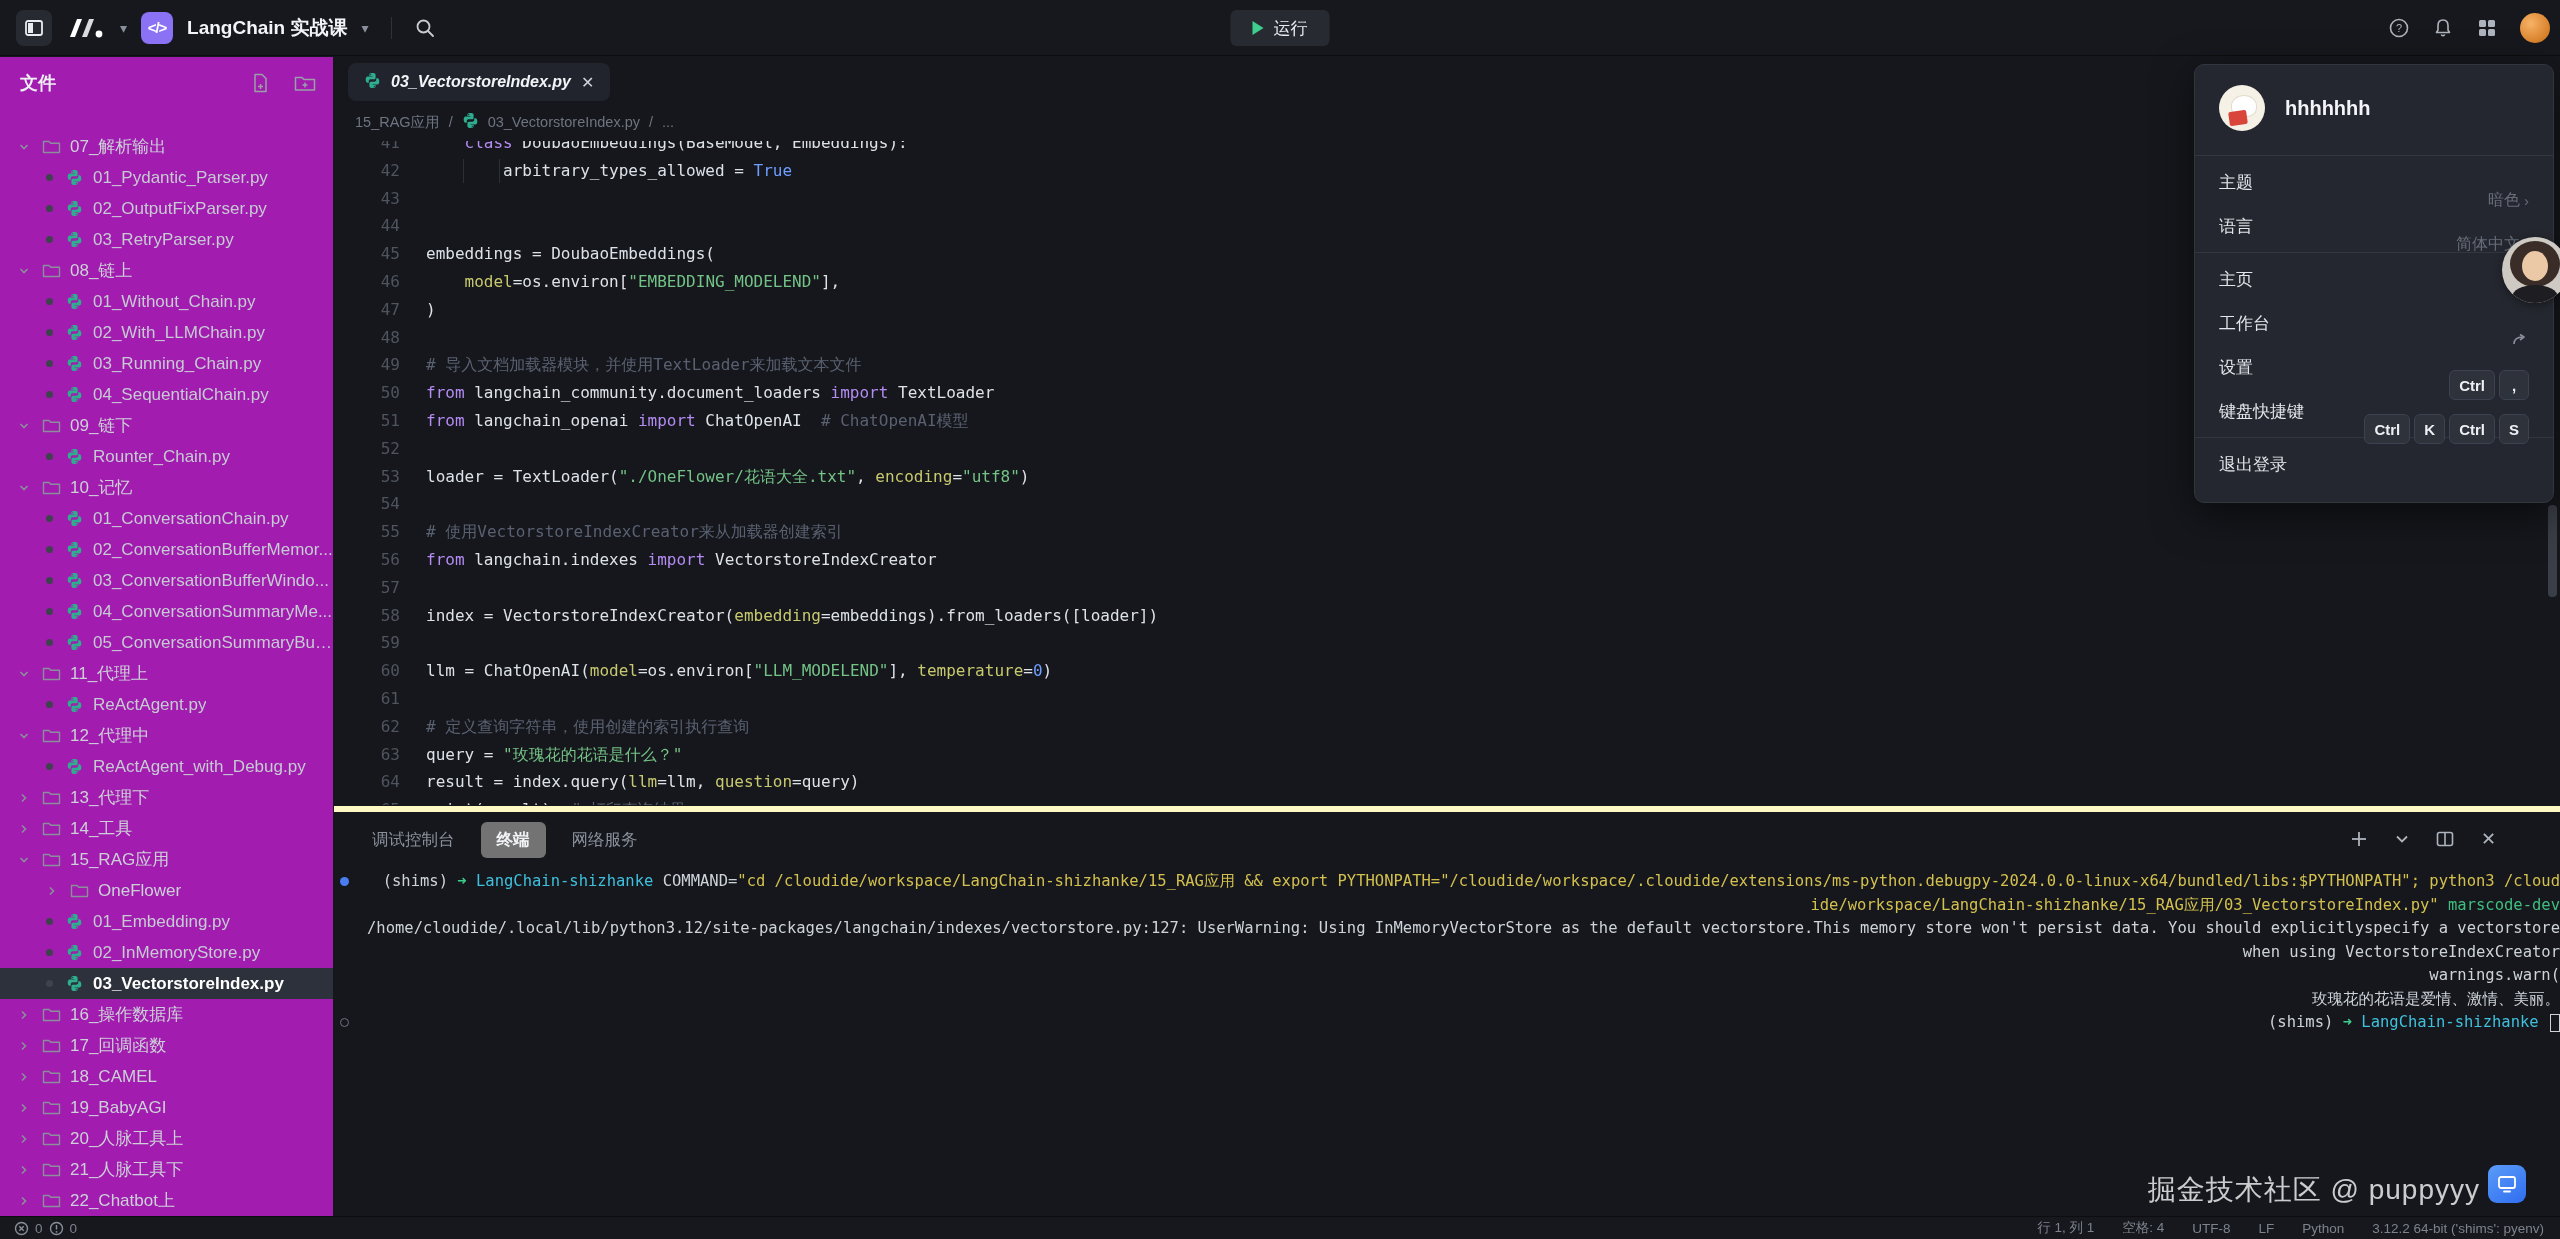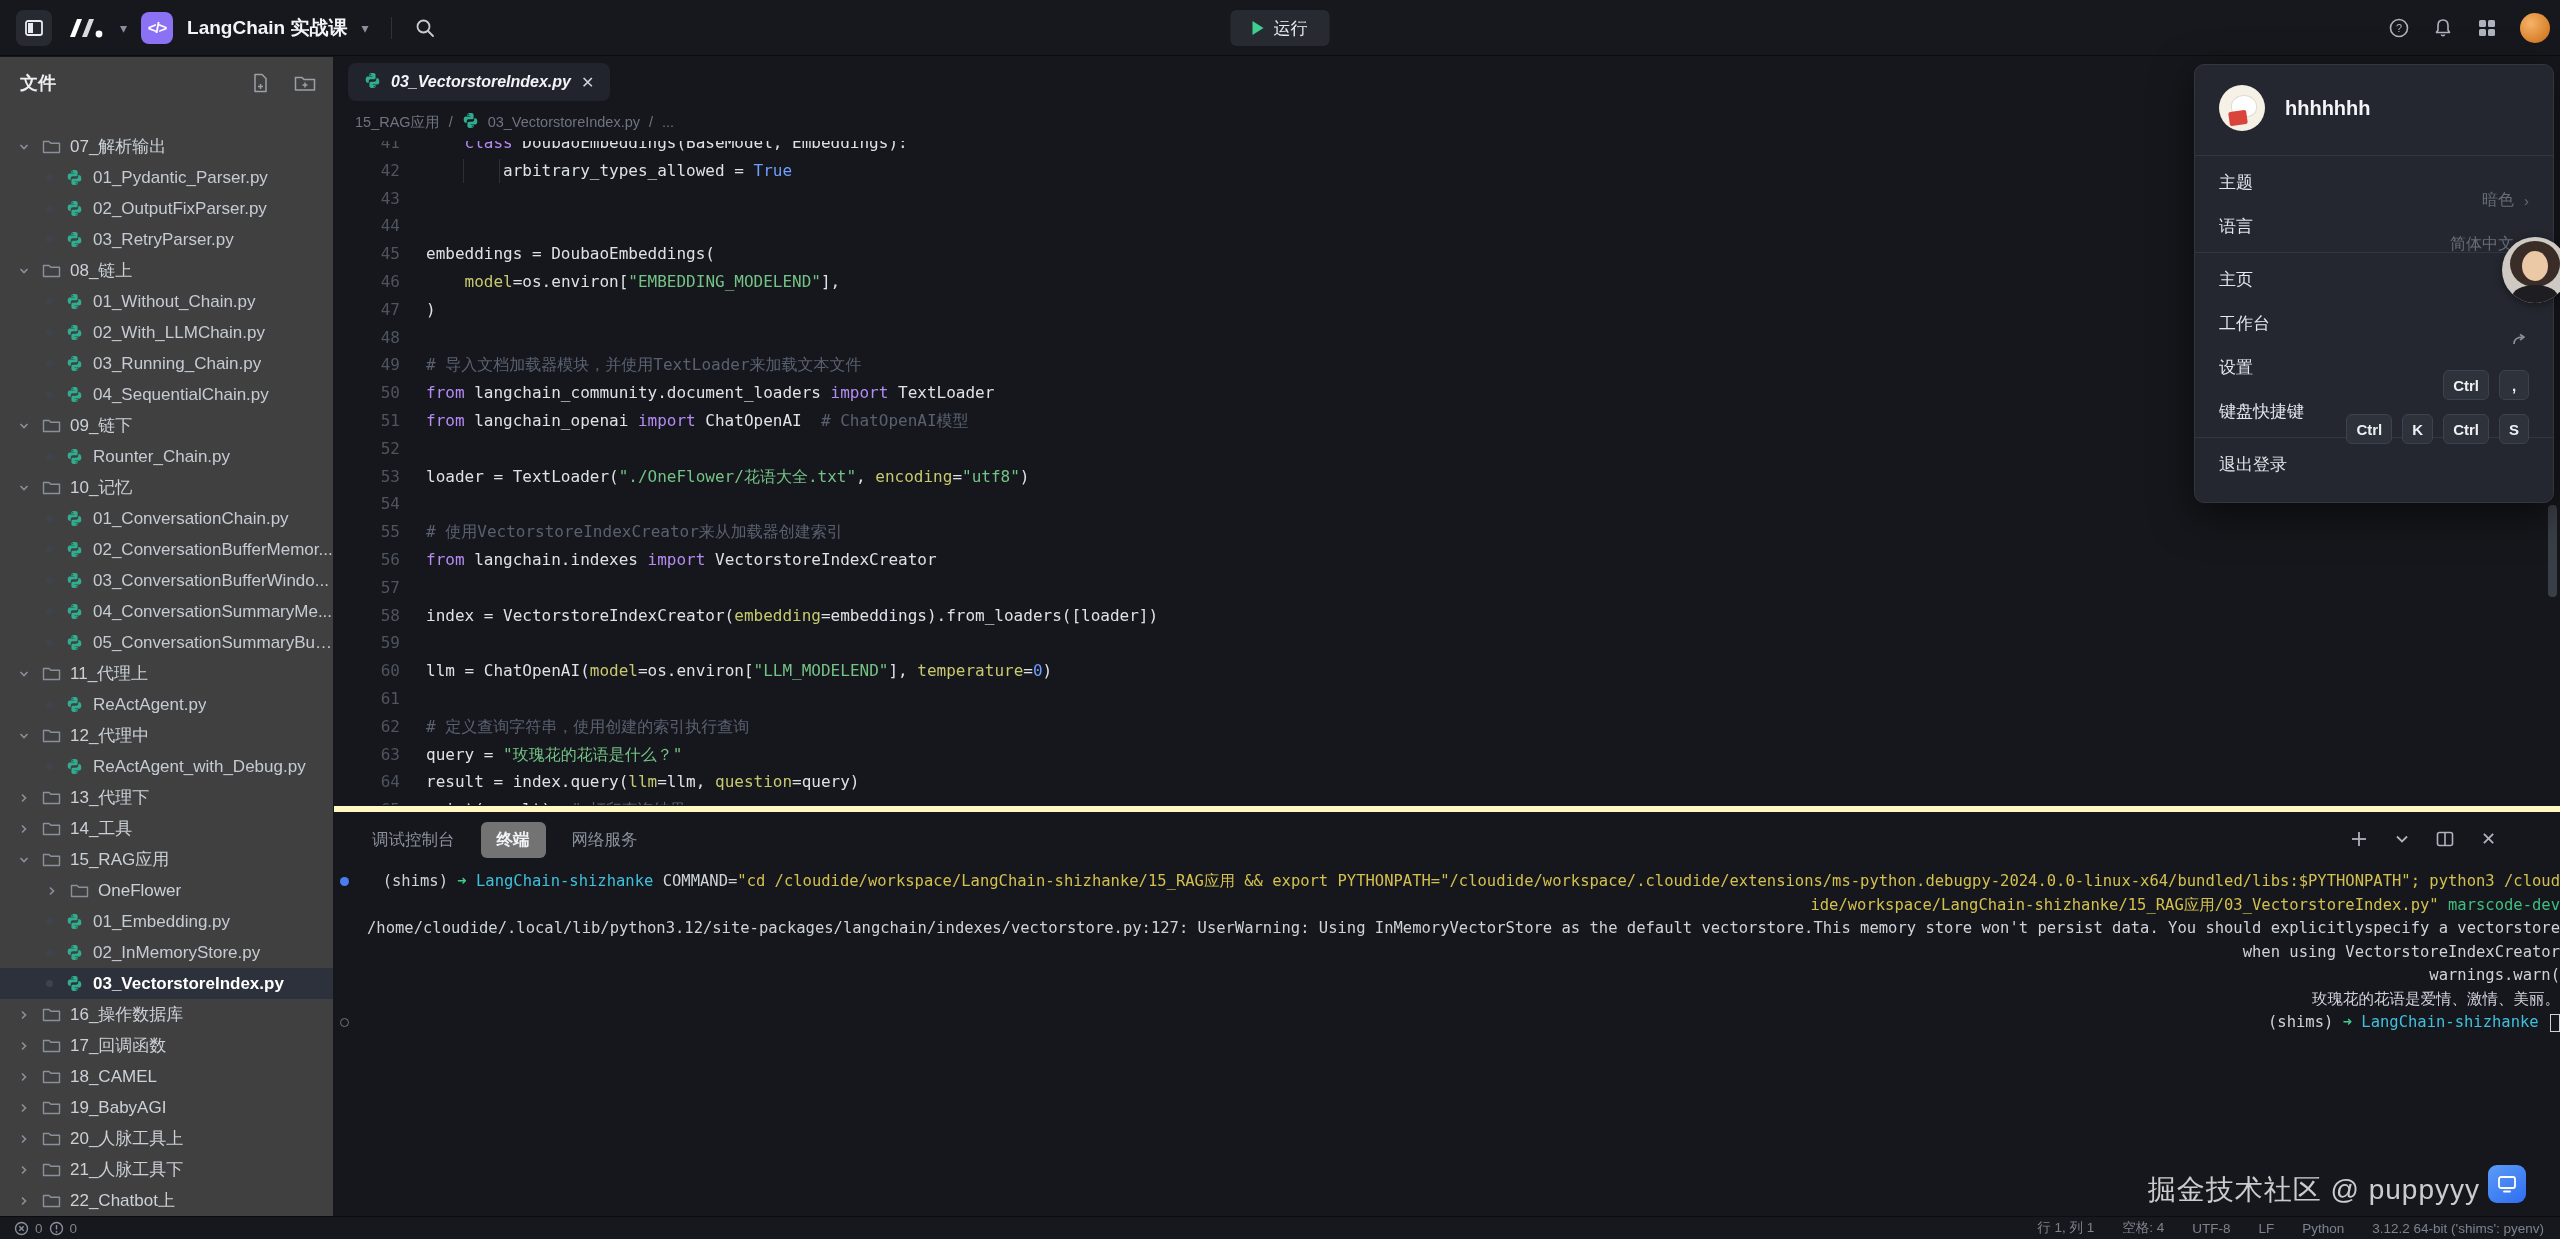--- a/index.html
+++ b/index.html
@@ -25,21 +25,21 @@
              padding:0 22px; }
   .run-chip .play{ width:0;height:0;border-left:11px solid #3ecf8e;border-top:7px solid transparent;
                    border-bottom:7px solid transparent; }
   .run-chip span{ color:#e8ebf0; font-size:17px; }
   .tb-right{ position:absolute; right:10px; top:0; height:56px; display:flex; align-items:center; gap:22px; }
   .tb-icon{ color:#aeb4bd; }
   .avatar-top{ width:30px; height:30px; border-radius:50%;
                background:radial-gradient(circle at 35% 35%, #f7b267, #d9822b 70%, #a85c17); }
 
   
-  .sidebar{ position:absolute; left:0; top:57px; width:333px; height:1159px; background:#404040; }
+  .sidebar{ position:absolute; left:0; top:57px; width:333px; height:1159px; background:#a21caf; }
   .sb-head{ display:flex; align-items:center; padding:14px 16px 6px 20px; }
   .sb-title{ font-size:18px; font-weight:bold; color:#eef0f4; flex:1; }
   .sb-head .hicon{ margin-left:22px; color:#9aa0a8; }
   .tree{ margin-top:30px; }
   .trow{ height:31px; display:flex; align-items:center; white-space:nowrap; overflow:hidden;
          font-size:17px; color:#ccd1d8; }
   .trow .lbl{ overflow:hidden; text-overflow:ellipsis; }
   .trow.folder{ padding-left:18px; }
   .trow.subfolder{ padding-left:46px; }
   .trow.file{ padding-left:46px; color:#c6cbd3; }
@@ -94,21 +94,21 @@
   .sb-right{ margin-left:auto; display:flex; align-items:center; gap:28px; padding-right:16px; }
 
   
   .popup{ position:absolute; right:6px; top:64px; width:360px; background:#24272f;
           border:1px solid #33363f; border-radius:10px; box-shadow:0 12px 40px rgba(0,0,0,.55);
           padding-bottom:16px; z-index:5; }
   .pu-head{ display:flex; align-items:center; gap:20px; padding:20px 24px; }
   .pu-name{ font-size:20px; font-weight:bold; color:#f2f4f7; }
   .pu-divider{ height:1px; background:#32363f; margin:4px 0; }
   .pu-row{ height:44px; display:flex; align-items:center; padding:0 24px; font-size:17px; color:#e3e6ea; }
-  .pu-row .right{ margin-left:auto; display:flex; align-items:center; gap:10px;margin-top:36px; }
+  .pu-row .right{ margin-left:auto; display:flex; align-items:center; gap:4px;margin-top:36px; }
   .pu-val{ color:#666c78; font-size:16px; }
   .pu-chev{ color:#666c78; font-size:15px; }
   .key{ min-width:30px; height:30px; padding:0 9px; background:#2e323b; border:1px solid #3d4250;
         border-radius:6px; display:flex; align-items:center; justify-content:center;
         font-size:15px; font-weight:bold; color:#eef0f4; }
   .bear{ width:46px; height:46px; border-radius:50%; background:#f6f1e7; position:relative; overflow:hidden; }
   .bear:before{ content:""; position:absolute; left:12px; top:10px; width:24px; height:20px;
                 border-radius:50% 50% 40% 40%; background:#ffffff; border:1px solid #e3dccb; }
   .bear:after{ content:""; position:absolute; left:10px; bottom:6px; width:18px; height:14px;
                background:#d9453a; border-radius:2px; transform:rotate(-8deg); }

